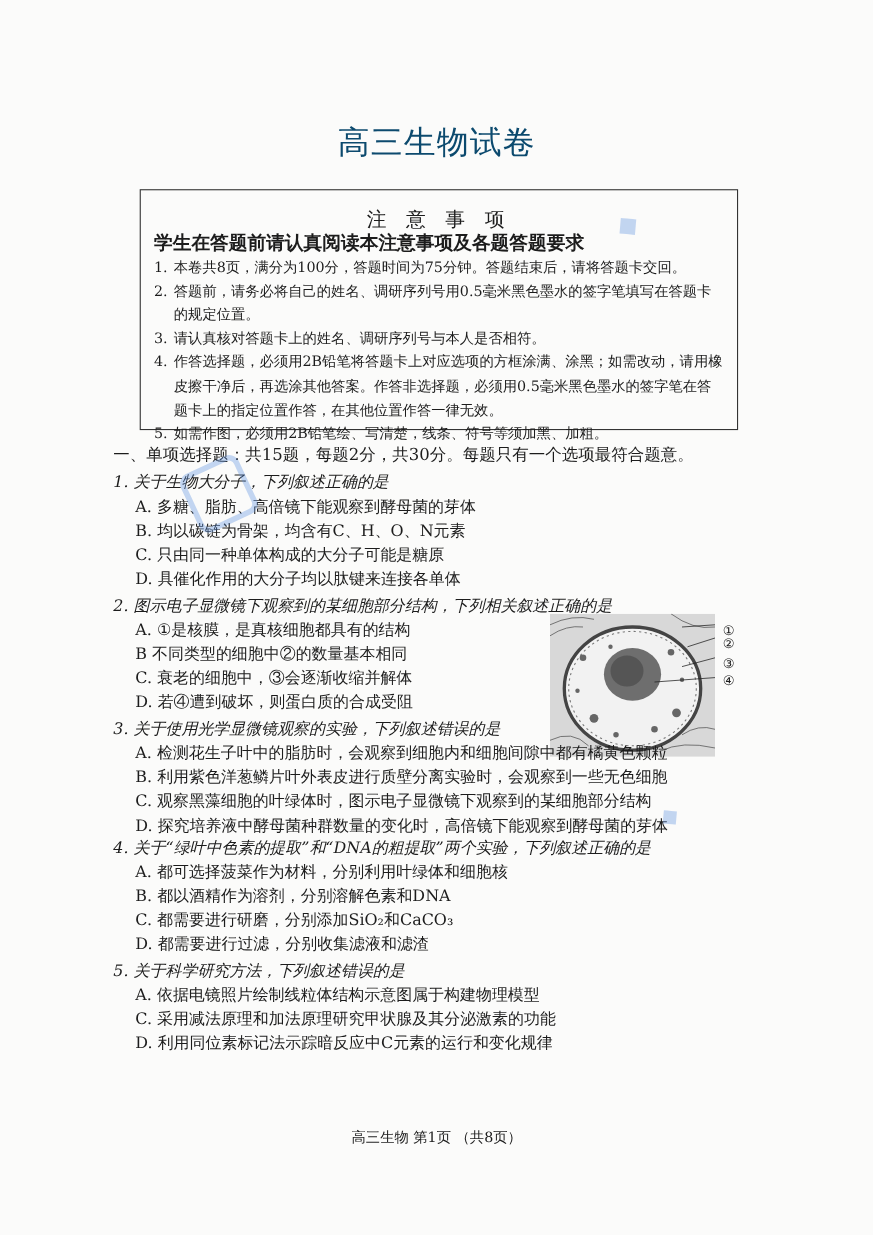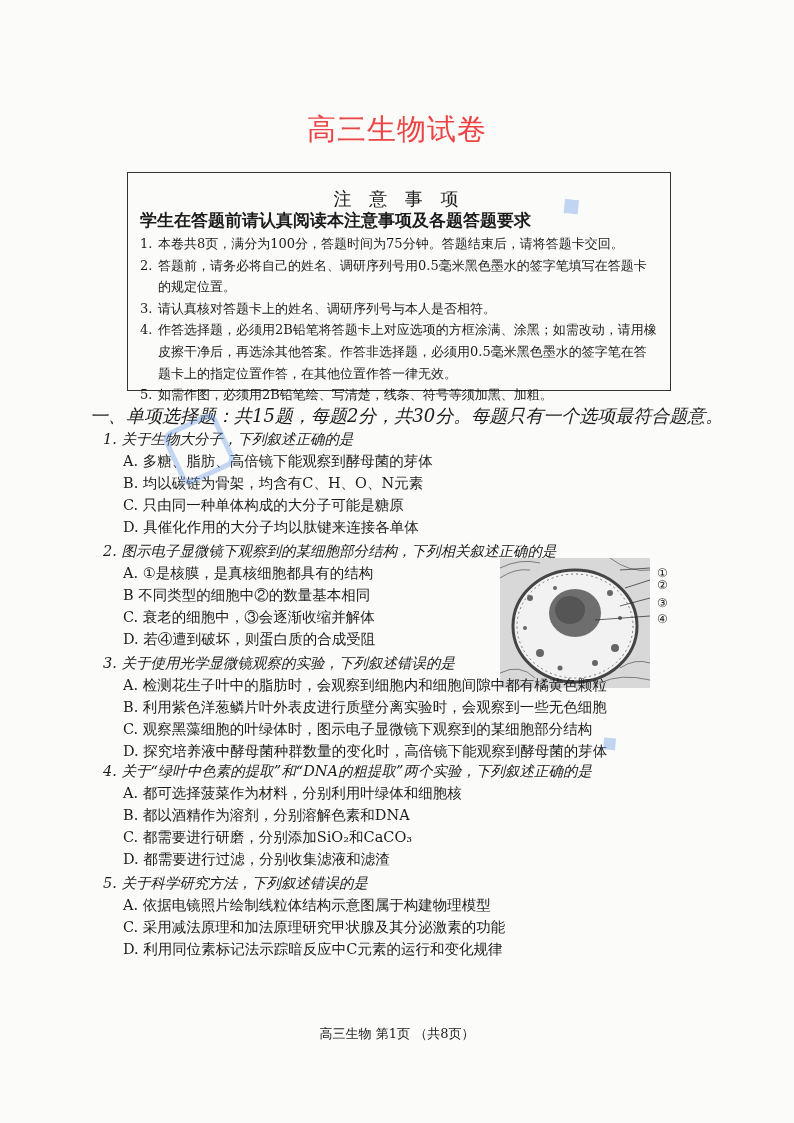--- a/index.html
+++ b/index.html
@@ -3,39 +3,39 @@
 <meta charset="utf-8">
 <style>
   html, body { margin: 0; padding: 0; }
   body {
     width: 794px; height: 1123px; background: #fbfbfa; position: relative; overflow: hidden;
     font-family: "DejaVu Serif", "Liberation Serif", serif; color: #1c1c1c;
   }
   .page-title {
     position: absolute; top: 110px; left: 0; width: 794px; text-align: center;
     font-family: "DejaVu Sans", "Liberation Sans", sans-serif;
-    font-size: 29px; letter-spacing: 1px; color: #ef4444;
+    font-size: 29px; letter-spacing: 1px; color: #0c4a6e;
   }
   .notice-box {
     position: absolute; left: 127px; top: 172px; width: 544px; height: 219px;
     border: 1.5px solid #333; box-sizing: border-box;
   }
   .notice-title {
     position: absolute; top: 14px; left: 0; width: 100%; text-align: center;
     font-size: 18px; letter-spacing: 6px;
   }
   .notice-sub {
     position: absolute; top: 36px; left: 12px; font-size: 17px;
     font-family: Liberation Sans, sans-serif; font-weight: bold;
   }
   .notice-list { position: absolute; top: 60px; left: 12px; right: 12px; font-size: 13px; line-height: 21.6px; }
   .notice-item { display: flex; }
   .notice-item .num { width: 18px; flex: none; }
   .notice-item .txt { flex: 1; }
-  .section-heading { position: absolute; top: 404px; left: 90px; font-size: 18px; font-style: italic; }
+  .section-heading { position: absolute; top: 404px; left: 103px; font-size: 15px; }
   .question-block { position: absolute; left: 103px; font-size: 14.5px; }
   .q-stem { line-height: 22px; white-space: nowrap; font-style: italic; }
   .q-option { line-height: 22px; padding-left: 20px; white-space: nowrap; }
   .cell-figure {
     position: absolute; left: 500px; top: 558px; width: 150px; height: 130px;
   }
   .figure-labels { position: absolute; left: 657px; top: 566px; font-size: 12px; }
   .figure-labels div { position: absolute; }
   .footer-text {
     position: absolute; top: 1025px; left: 0; width: 794px; text-align: center; font-size: 13px;

